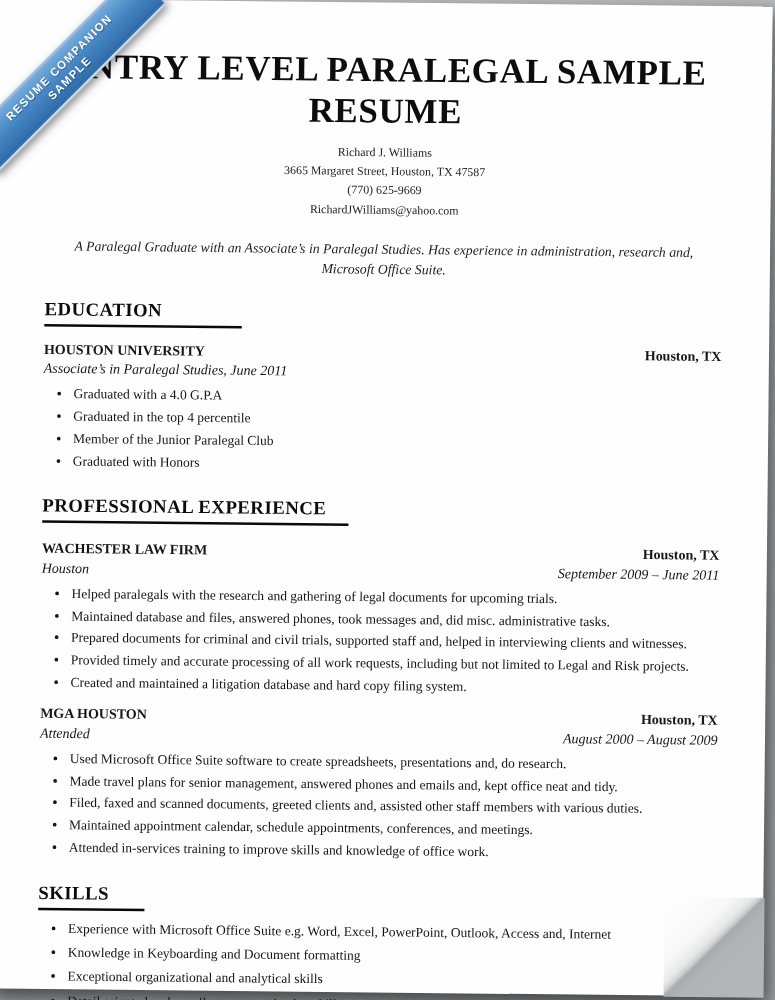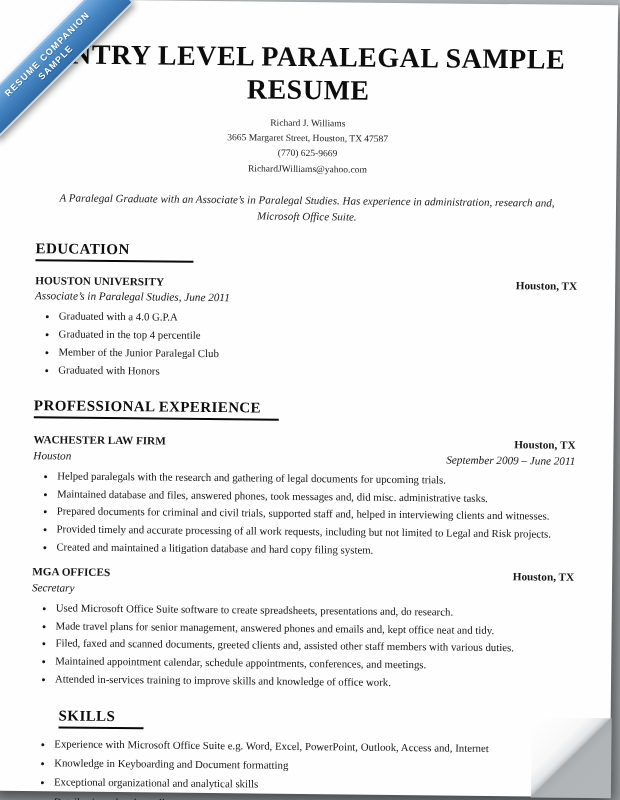--- a/index.html
+++ b/index.html
@@ -30,21 +30,21 @@
   .summary{
     margin:16px 10px 0;text-align:center;font-style:italic;
     font-size:11px;line-height:1.45;color:#1c1c1c;
   }
   .sec-heading{
     display:inline-block;margin:18px 0 4px;font-size:15px;font-weight:bold;
     letter-spacing:.4px;border-bottom:2px solid #0a0a0a;padding-bottom:2px;color:#0d0d0d;
   }
   .pad-edu{padding-right:64px;}
   .pad-exp{padding-right:18px;}
-  .pad-skl{padding-right:28px;margin-left:28px;}
+  .pad-skl{padding-right:28px;}
   .row{display:flex;justify-content:space-between;align-items:baseline;font-size:11.2px;line-height:1.4;}
   .row.bold span{font-weight:bold;}
   .row.italic span{font-style:italic;}
   .block{margin-top:8px;}
   .job{margin-top:10px;}
   ul{margin:4px 0 0;padding-left:24px;list-style:disc;}
   li{font-size:10.8px;line-height:1.42;margin-bottom:2.5px;color:#141414;}
   .skills-list li{margin-bottom:4px;}
   
   .corner-curl{
@@ -123,25 +123,26 @@
           <li>Helped paralegals with the research and gathering of legal documents for upcoming trials.</li>
           <li>Maintained database and files, answered phones, took messages and, did misc. administrative tasks.</li>
           <li>Prepared documents for criminal and civil trials, supported staff and, helped in interviewing clients and witnesses.</li>
           <li>Provided timely and accurate processing of all work requests, including but not limited to Legal and Risk projects.</li>
           <li>Created and maintained a litigation database and hard copy filing system.</li>
         </ul>
       </div>
 
       <div class="job">
         <div class="row bold">
-          <span>MGA OFFICES</span>
+          <span>MGA HOUSTON</span>
           <span>Houston, TX</span>
         </div>
         <div class="row italic">
-          <span>Secretary</span>
+          <span>Attended</span>
+          <span>August 2000 – August 2009</span>
         </div>
         <ul>
           <li>Used Microsoft Office Suite software to create spreadsheets, presentations and, do research.</li>
           <li>Made travel plans for senior management, answered phones and emails and, kept office neat and tidy.</li>
           <li>Filed, faxed and scanned documents, greeted clients and, assisted other staff members with various duties.</li>
           <li>Maintained appointment calendar, schedule appointments, conferences, and meetings.</li>
           <li>Attended in-services training to improve skills and knowledge of office work.</li>
         </ul>
       </div>
     </div>

